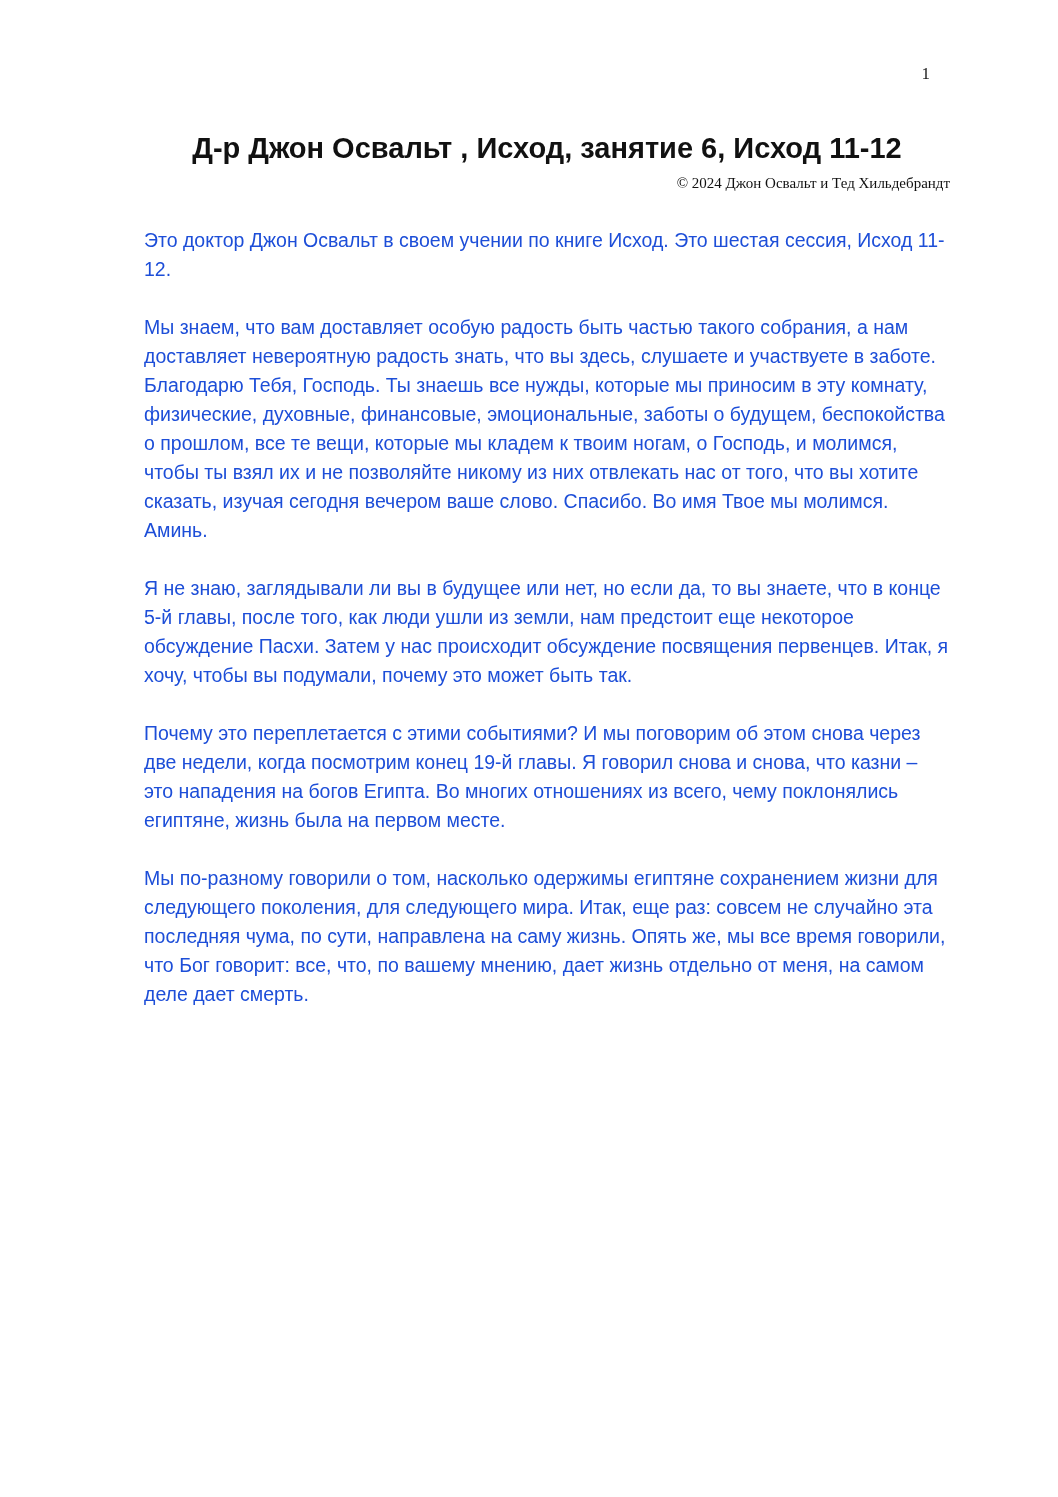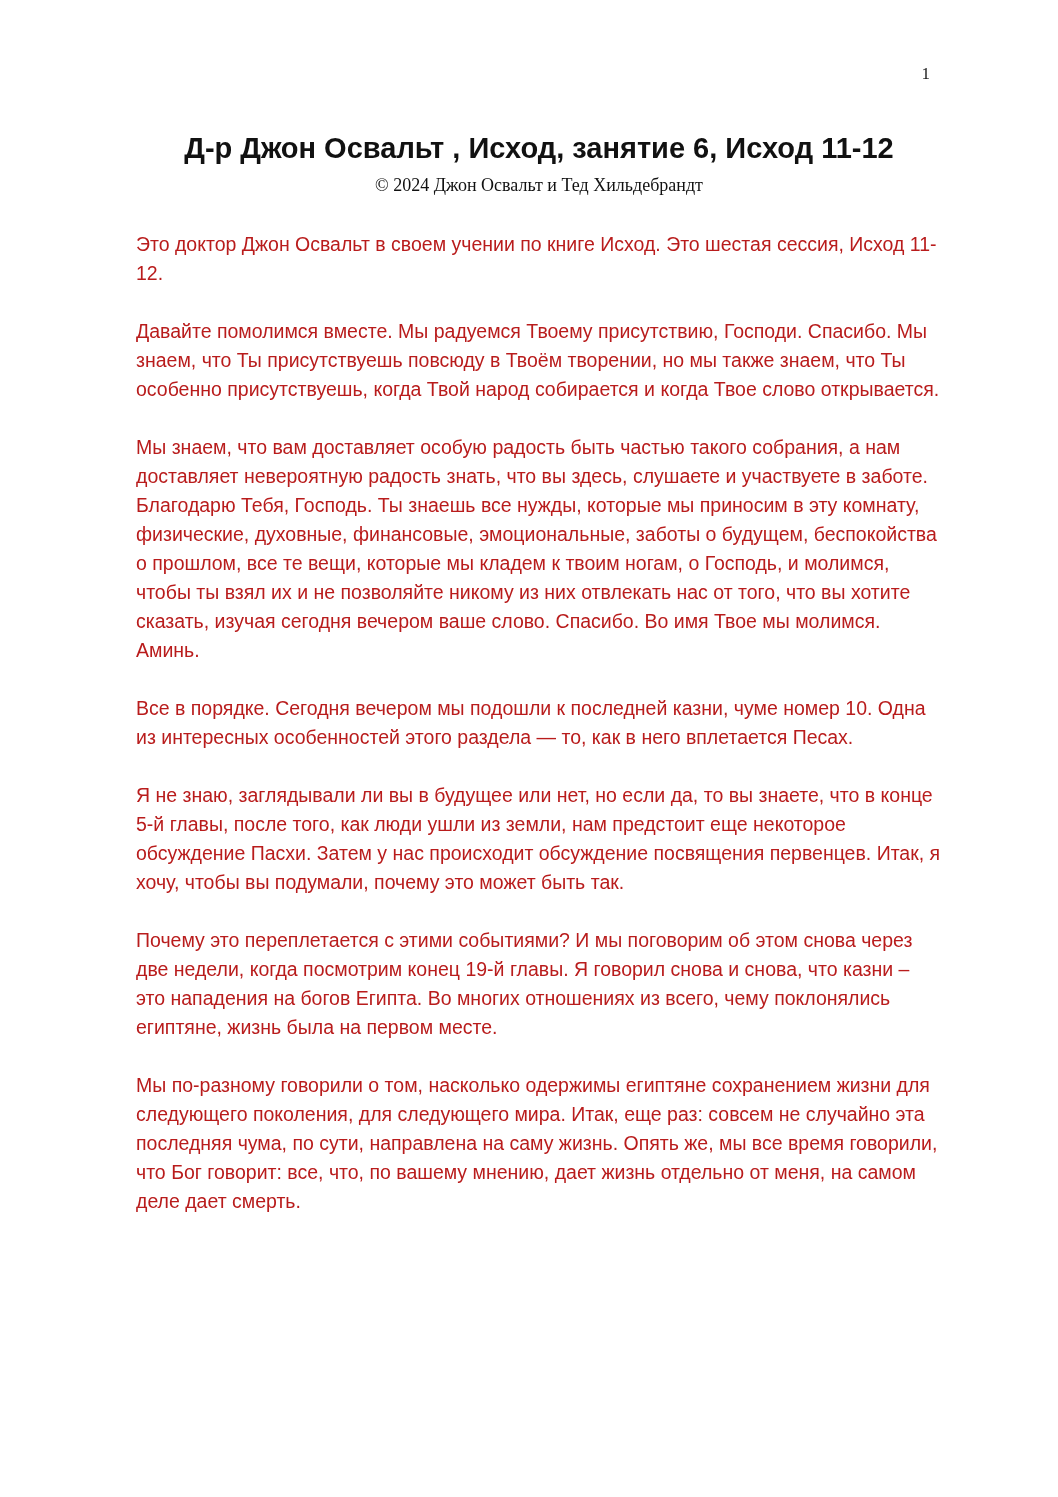--- a/index.html
+++ b/index.html
@@ -23,64 +23,62 @@
     position: absolute;
     top: 64px;
     right: 128px;
     font-family: "Liberation Serif", serif;
     font-size: 17px;
     color: #1a1a1a;
   }
   .content {
     position: absolute;
     top: 132px;
-    left: 136px;
+    left: 144px;
     width: 806px;
   }
   .doc-title {
     text-align: center;
     font-size: 29px;
     font-weight: bold;
     font-family: "Liberation Sans", sans-serif;
     color: #111111;
     letter-spacing: 0px;
   }
   .doc-copyright {
-    text-align: center;
+    text-align: right;
     font-family: "Liberation Serif", serif;
-    font-size: 18px;
+    font-size: 15px;
     margin-top: 10px;
     color: #111111;
   }
   .body-text {
     margin-top: 34px;
   }
   .para {
     font-size: 19.5px;
     line-height: 29px;
     margin-bottom: 29px;
-    color: #b91c1c;
+    color: #1d4ed8;
     text-align: left;
   }
   .para:last-child { margin-bottom: 12px; }
 </style>
 </head>
 <body>
 
 <div class="page">
   <div class="page-number">1</div>
 
   <div class="content">
     <h1 class="doc-title">Д-р Джон Освальт , Исход, занятие 6, Исход 11-12</h1>
 
     <div class="doc-copyright">© 2024 Джон Освальт и Тед Хильдебрандт</div>
 
     <div class="body-text">
       <p class="para">Это доктор Джон Освальт в своем учении по книге Исход. Это шестая сессия, Исход 11-12.</p>
-      <p class="para">Давайте помолимся вместе. Мы радуемся Твоему присутствию, Господи. Спасибо. Мы знаем, что Ты присутствуешь повсюду в Твоём творении, но мы также знаем, что Ты особенно присутствуешь, когда Твой народ собирается и когда Твое слово открывается.</p>
       <p class="para">Мы знаем, что вам доставляет особую радость быть частью такого собрания, а нам доставляет невероятную радость знать, что вы здесь, слушаете и участвуете в заботе. Благодарю Тебя, Господь. Ты знаешь все нужды, которые мы приносим в эту комнату, физические, духовные, финансовые, эмоциональные, заботы о будущем, беспокойства о прошлом, все те вещи, которые мы кладем к твоим ногам, о Господь, и молимся, чтобы ты взял их и не позволяйте никому из них отвлекать нас от того, что вы хотите сказать, изучая сегодня вечером ваше слово. Спасибо. Во имя Твое мы молимся. Аминь.</p>
-      <p class="para">Все в порядке. Сегодня вечером мы подошли к последней казни, чуме номер 10. Одна из интересных особенностей этого раздела — то, как в него вплетается Песах.</p>
       <p class="para">Я не знаю, заглядывали ли вы в будущее или нет, но если да, то вы знаете, что в конце 5-й главы, после того, как люди ушли из земли, нам предстоит еще некоторое обсуждение Пасхи. Затем у нас происходит обсуждение посвящения первенцев. Итак, я хочу, чтобы вы подумали, почему это может быть так.</p>
       <p class="para">Почему это переплетается с этими событиями? И мы поговорим об этом снова через две недели, когда посмотрим конец 19-й главы. Я говорил снова и снова, что казни – это нападения на богов Египта. Во многих отношениях из всего, чему поклонялись египтяне, жизнь была на первом месте.</p>
       <p class="para">Мы по-разному говорили о том, насколько одержимы египтяне сохранением жизни для следующего поколения, для следующего мира. Итак, еще раз: совсем не случайно эта последняя чума, по сути, направлена на саму жизнь. Опять же, мы все время говорили, что Бог говорит: все, что, по вашему мнению, дает жизнь отдельно от меня, на самом деле дает смерть.</p>
     </div>
   </div>
 </div>
 
 </body></html>

